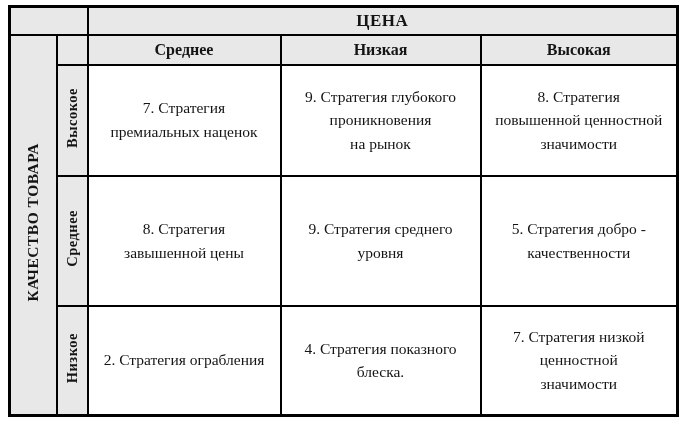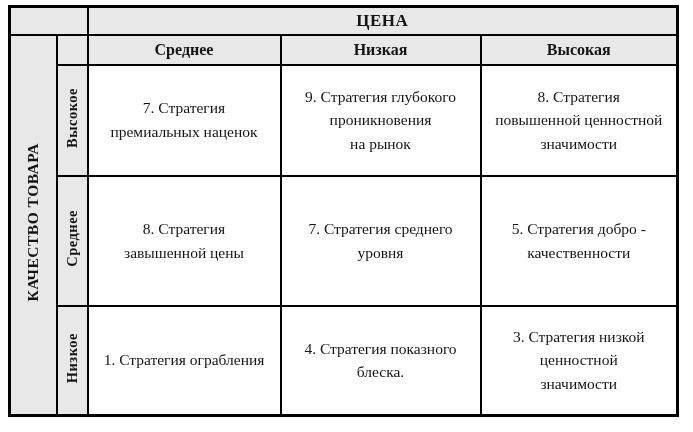--- a/index.html
+++ b/index.html
@@ -106,29 +106,29 @@
 проникновения
 на рынок</td>
       <td class="cell">8. Стратегия
 повышенной ценностной
 значимости</td>
     </tr>
     <tr class="r-middle">
       <td class="hdr row-hdr"><span class="vtext">Среднее</span></td>
       <td class="cell">8. Стратегия
 завышенной цены</td>
-      <td class="cell">7. Стратегия среднего
+      <td class="cell">9. Стратегия среднего
 уровня</td>
       <td class="cell">5. Стратегия добро -
 качественности</td>
     </tr>
     <tr class="r-bottom">
       <td class="hdr row-hdr"><span class="vtext">Низкое</span></td>
-      <td class="cell">1. Стратегия ограбления</td>
+      <td class="cell">2. Стратегия ограбления</td>
       <td class="cell">4. Стратегия показного
 блеска.</td>
-      <td class="cell">3. Стратегия низкой
+      <td class="cell">7. Стратегия низкой
 ценностной
 значимости</td>
     </tr>
   </tbody>
     </table>
 </div>
 
 </body></html>

